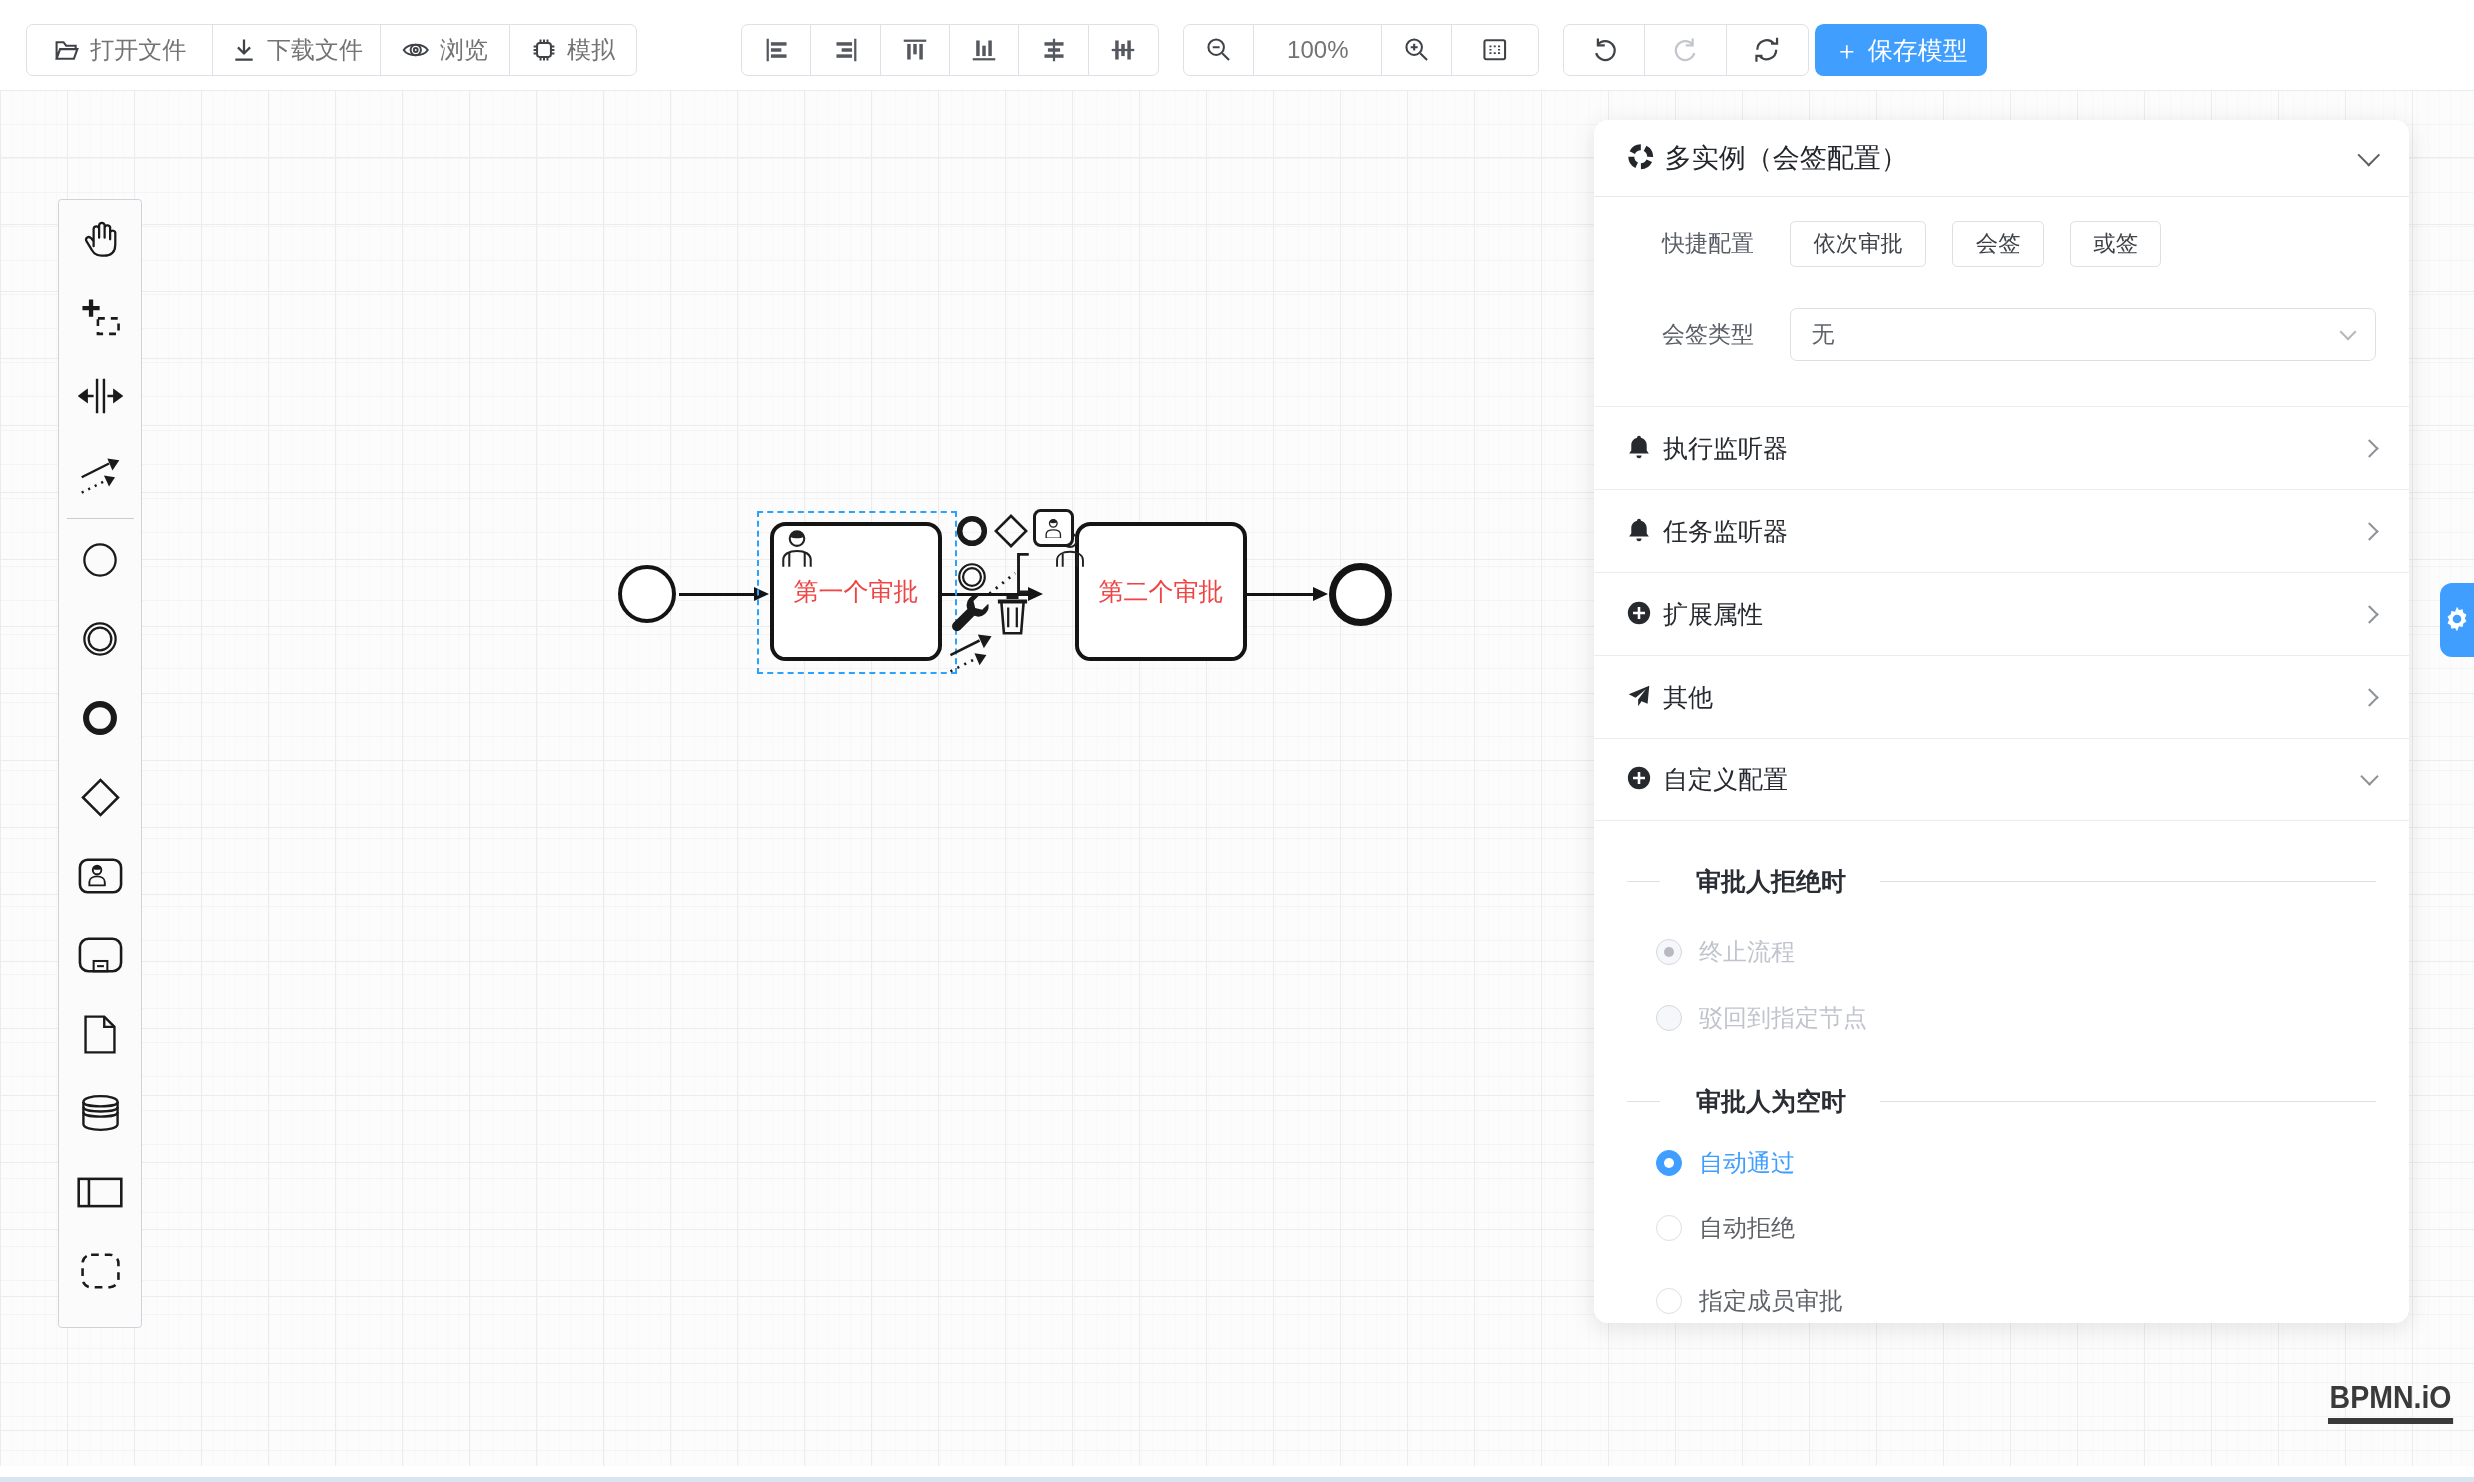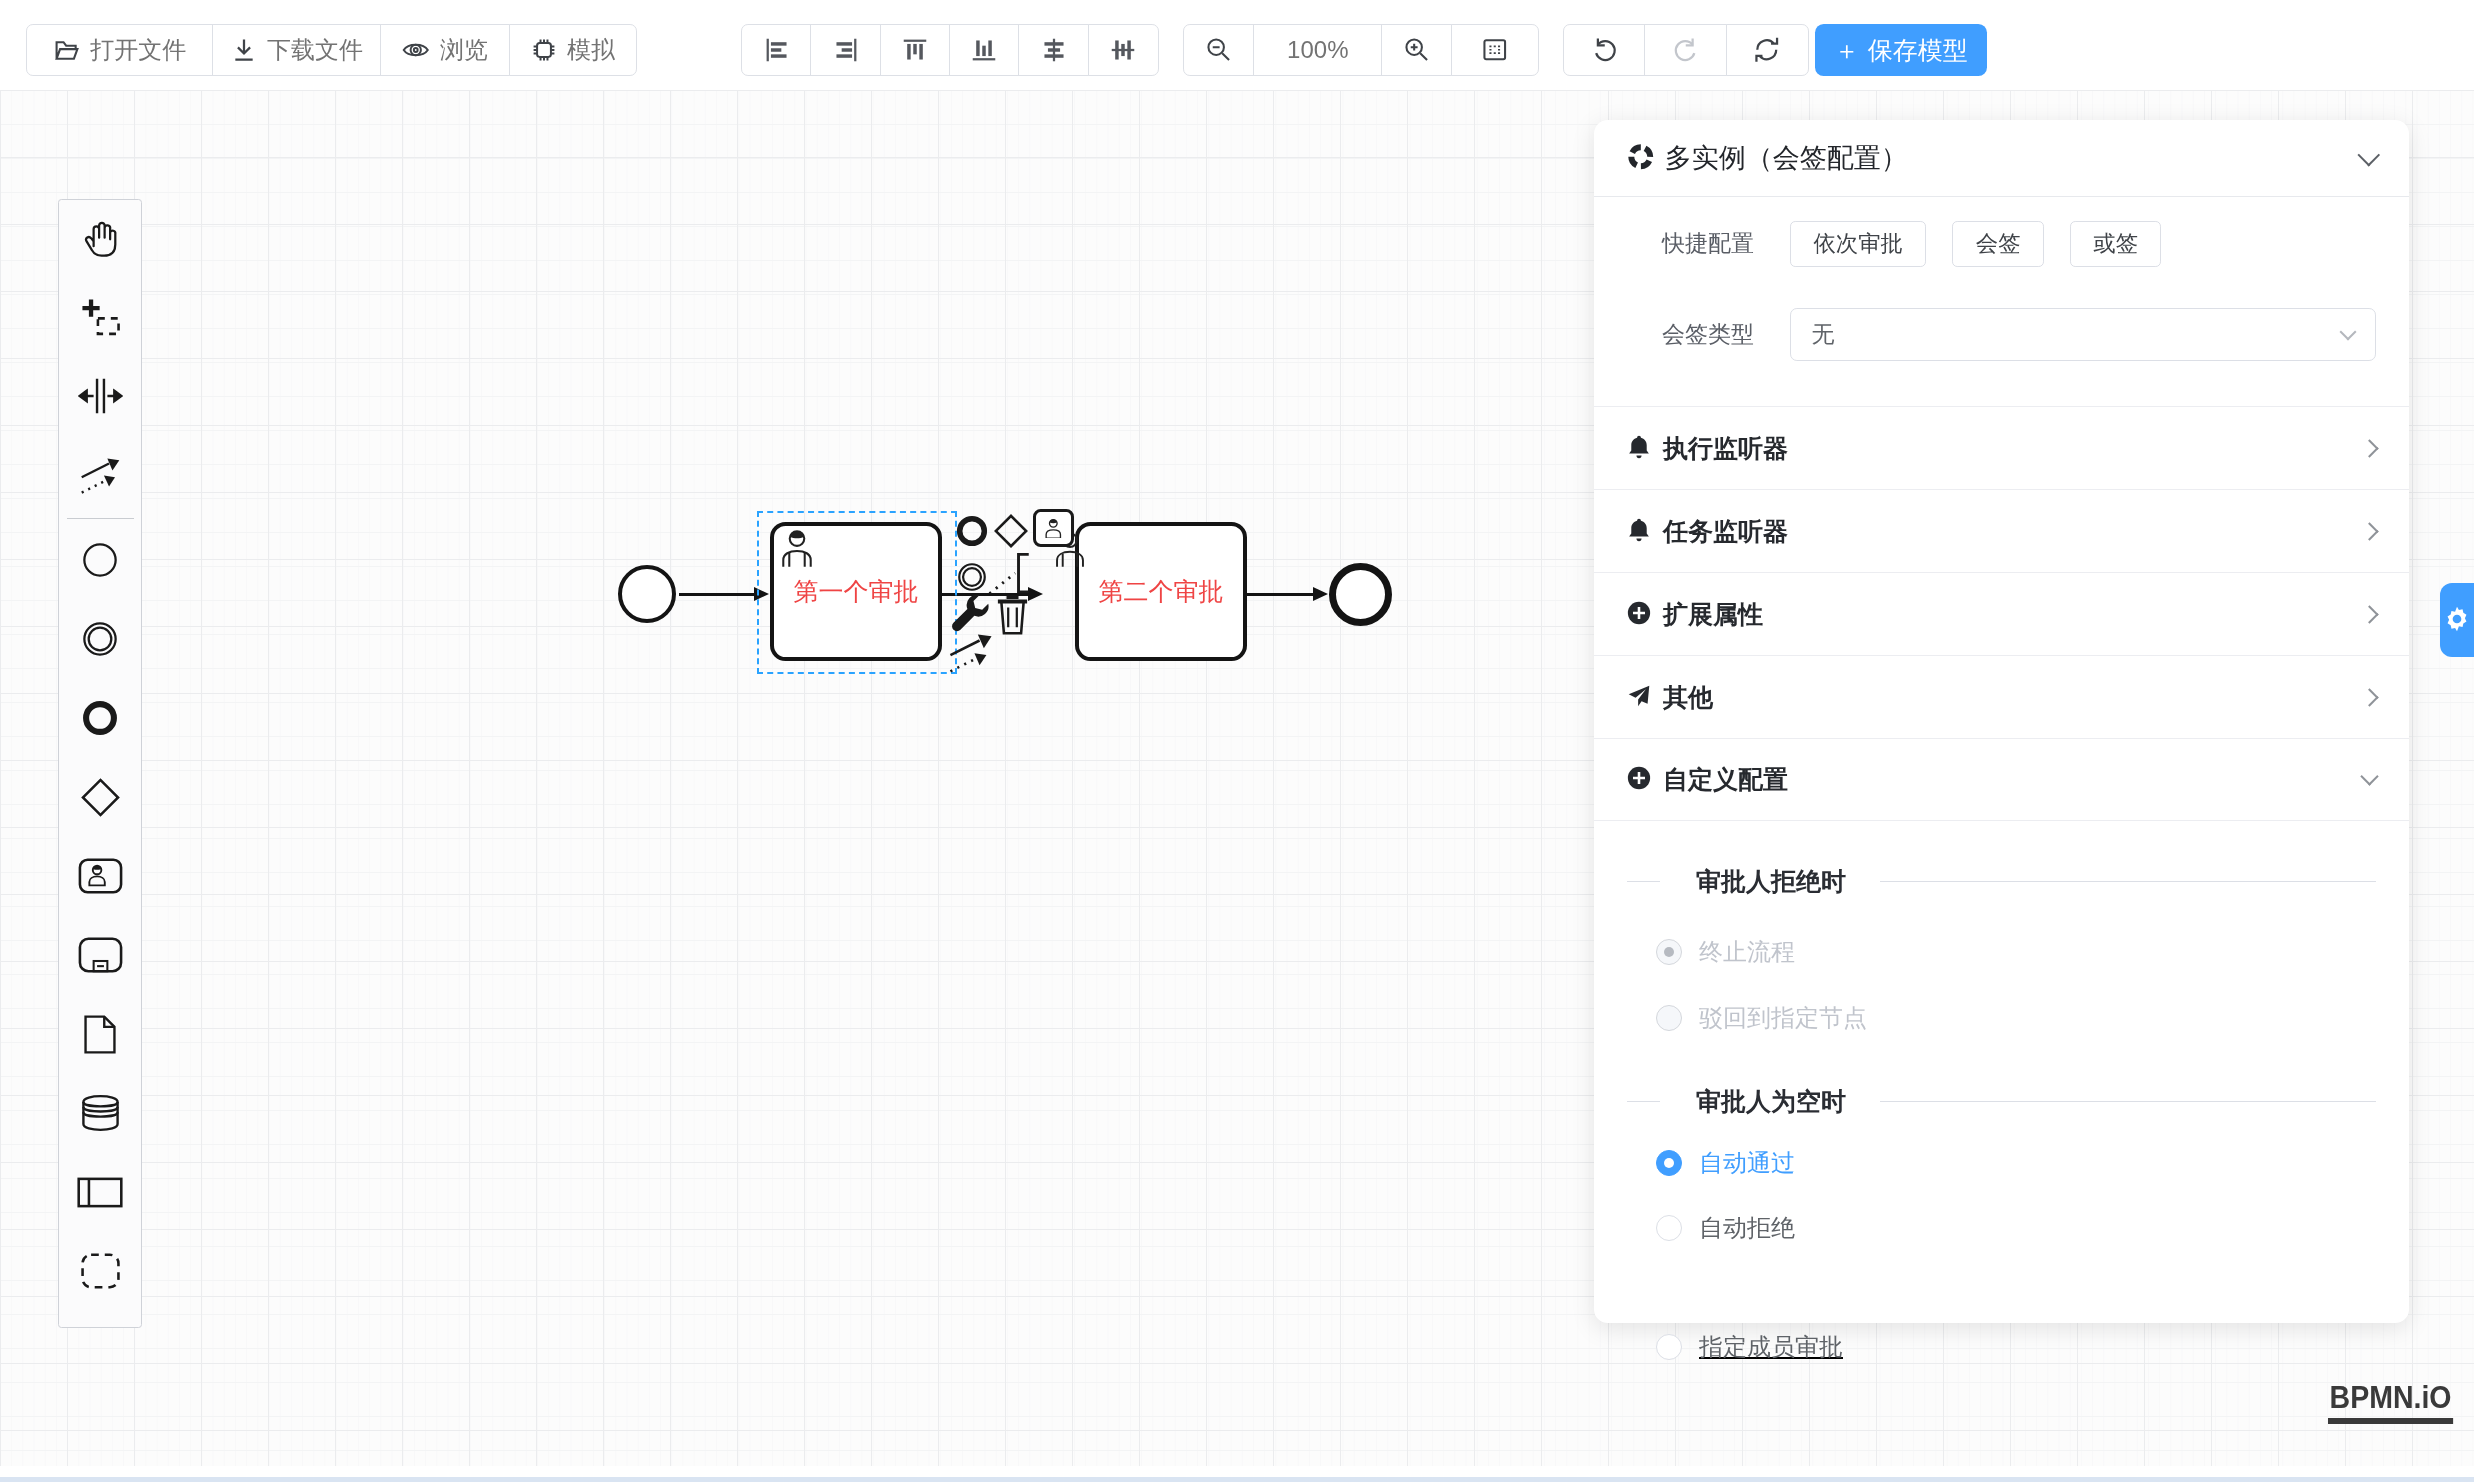--- a/index.html
+++ b/index.html
@@ -75,21 +75,21 @@
   .form-label { width:127px; text-align:right; font-size:23px; color:#5a5e66; margin-right:36px; flex:none; }
   .q-btn { height:46px; padding:0 22.4px; background:#fff; border:1.7px solid #dcdfe6; border-radius:5.2px;
     font-size:22.4px; color:#3f4348; margin-right:26px; display:flex; align-items:center; cursor:pointer; }
   .select { flex:1; height:53px; border:1.7px solid #dcdfe6; border-radius:6.9px; display:flex;
     align-items:center; padding:0 20.6px; font-size:23px; color:#5f6368; cursor:pointer; }
   .select .chev { width:12px; height:12px; border-color:#b4b7bd; margin-left:auto; }
   .sections { position:absolute; left:0; right:0; top:286px; }
   .sec-row { height:83px; display:flex; align-items:center; padding:0 33px;
     border-top:1.7px solid #ecedf1; cursor:pointer; }
   .sec-row:last-child { border-bottom:1.7px solid #ecedf1; }
-  .sec-label { font-size:25px; font-weight:700; color:#26292e; margin-left:12px; flex:1; }
+  .sec-label { font-size:25px; font-weight:400; color:#26292e; margin-left:12px; flex:1; }
   .sec-row .chev { width:13px; height:13px; border-color:#8f9399; }
   .divider-row { position:absolute; left:33px; right:33px; height:34px; display:flex; align-items:center; }
   .divider-row .seg { height:0; border-top:1.7px solid #dcdfe6; }
   .divider-row .seg.short { width:33px; margin-right:36px; }
   .divider-row .seg.long { flex:1; margin-left:34px; }
   .divider-row .d-title { font-size:25px; font-weight:700; color:#2a2d33; }
   .radio-row { position:absolute; left:62px; height:34px; display:flex; align-items:center; cursor:pointer; }
   .radio { width:26px; height:26px; border-radius:50%; border:1.7px solid #dcdfe6; background:#fff;
     display:flex; align-items:center; justify-content:center; flex:none; }
   .radio .dot { width:10.3px; height:10.3px; border-radius:50%; }
@@ -557,20 +557,20 @@
         <span class="dot"></span>
       </span>
     <span class="radio-label">自动通过</span>
   </div>
   <div class="radio-row" style="top:1091px;">
     <span class="radio">
         <span class="dot"></span>
       </span>
     <span class="radio-label">自动拒绝</span>
   </div>
-  <div class="radio-row" style="top:1210px;text-decoration:underline;">
+  <div class="radio-row" style="top:1164px;">
     <span class="radio">
         <span class="dot"></span>
       </span>
     <span class="radio-label">指定成员审批</span>
   </div>
 </div>
 
 
 </body></html>

